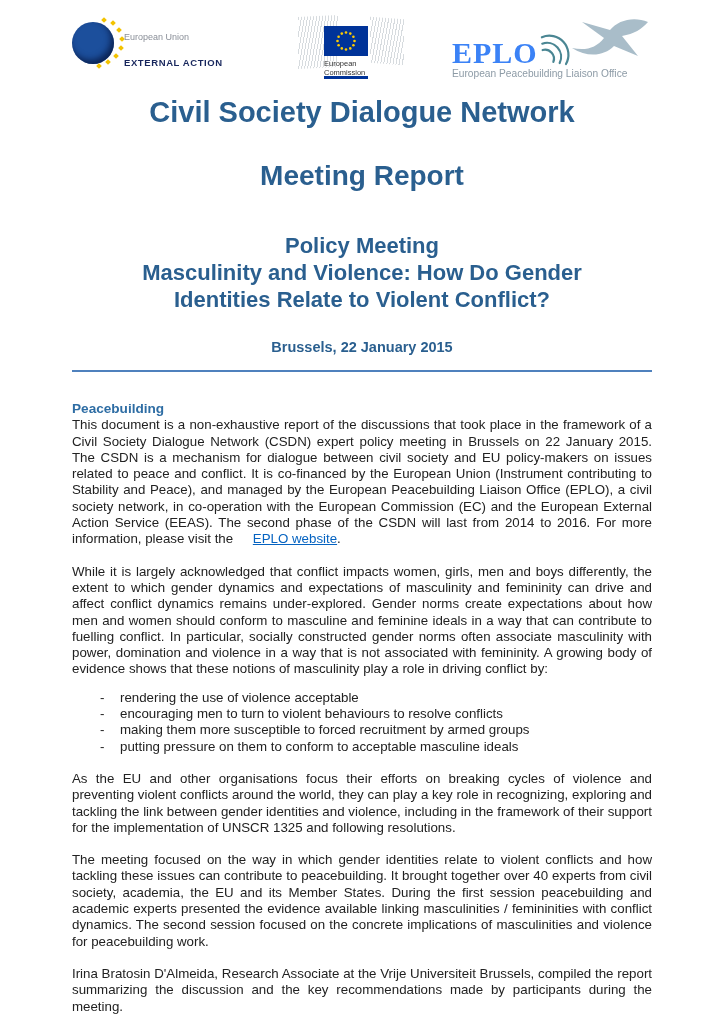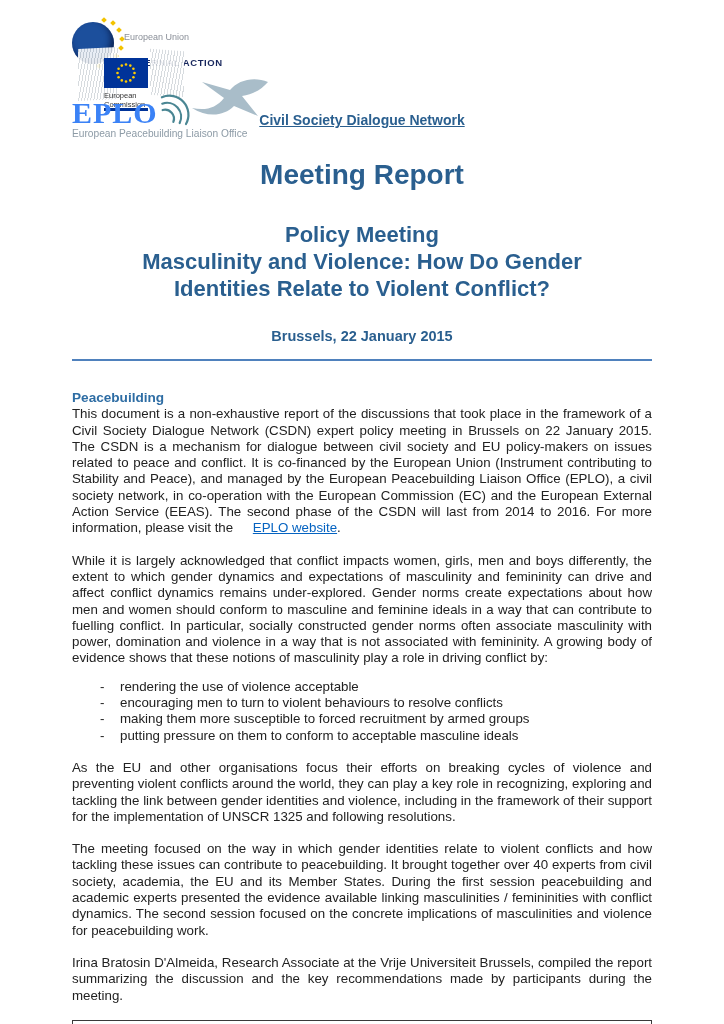--- a/index.html
+++ b/index.html
@@ -2,21 +2,21 @@
 <html><head>
 <meta charset="utf-8">
 <style>
   html,body{margin:0;padding:0;background:#888;}
   .page{
     width:724px;height:1024px;background:#fff;margin:0 auto;position:relative;
     font-family:"Liberation Sans","DejaVu Sans",sans-serif;color:#222;overflow:hidden;
     box-sizing:border-box;padding:14px 72px 0 72px;
   }
   
-  .logo-row{display:flex;justify-content:center;align-items:flex-start;gap:14px;height:74px;flex-direction:column;}
+  .logo-row{display:flex;justify-content:space-between;align-items:flex-start;gap:14px;height:74px;}
   
   .eas{position:relative;width:180px;height:60px;margin-top:6px;}
   .eas .globe{position:absolute;left:0;top:2px;width:42px;height:42px;border-radius:50%;
     background:radial-gradient(circle at 35% 38%, #6fc0ee 0%, #2f78c8 45%, #123d86 80%, #0b2а60 100%);
     background-color:#1c4f9c;box-shadow:inset -3px -4px 6px rgba(5,20,60,.75);}
   .eas .star{position:absolute;width:4px;height:4px;background:#f3c300;transform:rotate(45deg);}
   .eas .txt{position:absolute;left:52px;top:12px;line-height:1.25;}
   .eas .txt .l1{font-size:9px;color:#8a8f98;}
   .eas .txt .l2{font-size:9.5px;font-weight:bold;color:#17265c;letter-spacing:.6px;margin-top:14px;}
   
@@ -28,23 +28,23 @@
   .ec .txt{position:absolute;left:32px;top:45px;font-size:7.5px;line-height:1.2;color:#333;}
   .ec .bar{position:absolute;left:32px;top:62px;width:44px;height:3px;background:#039;}
   
   .eplo{position:relative;width:200px;height:72px;}
   .eplo .acronym{position:absolute;left:0;top:22px;font-family:Liberation Serif, serif;
     font-size:30px;font-weight:bold;color:#3b82f6;letter-spacing:1px;}
   .eplo .sub{position:absolute;left:0;top:54px;font-size:10.2px;color:#8d9ba6;white-space:nowrap;}
   .eplo svg{position:absolute;left:0;top:0;}
   
   .t-blue{color:#2a5f8f;text-align:center;font-weight:bold;}
-  .title-main{font-size:14px;margin-top:24px;text-decoration:underline;}
+  .title-main{font-size:29px;margin-top:8px;}
   .title-report{font-size:28px;margin-top:31px;}
-  .title-block{font-size:22px;line-height:27px;margin-top:30px;}
+  .title-block{font-size:22px;line-height:27px;margin-top:40px;}
   .date-line{font-size:14.5px;margin-top:26px;}
   .rule{height:2px;background:#4f81bd;margin-top:15px;}
   
   .body-text{font-size:13.3px;line-height:16.3px;text-align:justify;}
   h3.intro{color:#2e6da4;font-size:13.6px;margin:29px 0 0 0;line-height:16.3px;}
   p.para{margin:16px 0 0 0;}
   p.first{margin-top:0;}
   a.link{color:#0563c1;text-decoration:underline;cursor:pointer;padding-left:16px;}
   ul.dash{list-style:none;margin:12px 0 0 0;padding:0;}
   ul.dash li{position:relative;padding-left:48px;text-align:left;}

